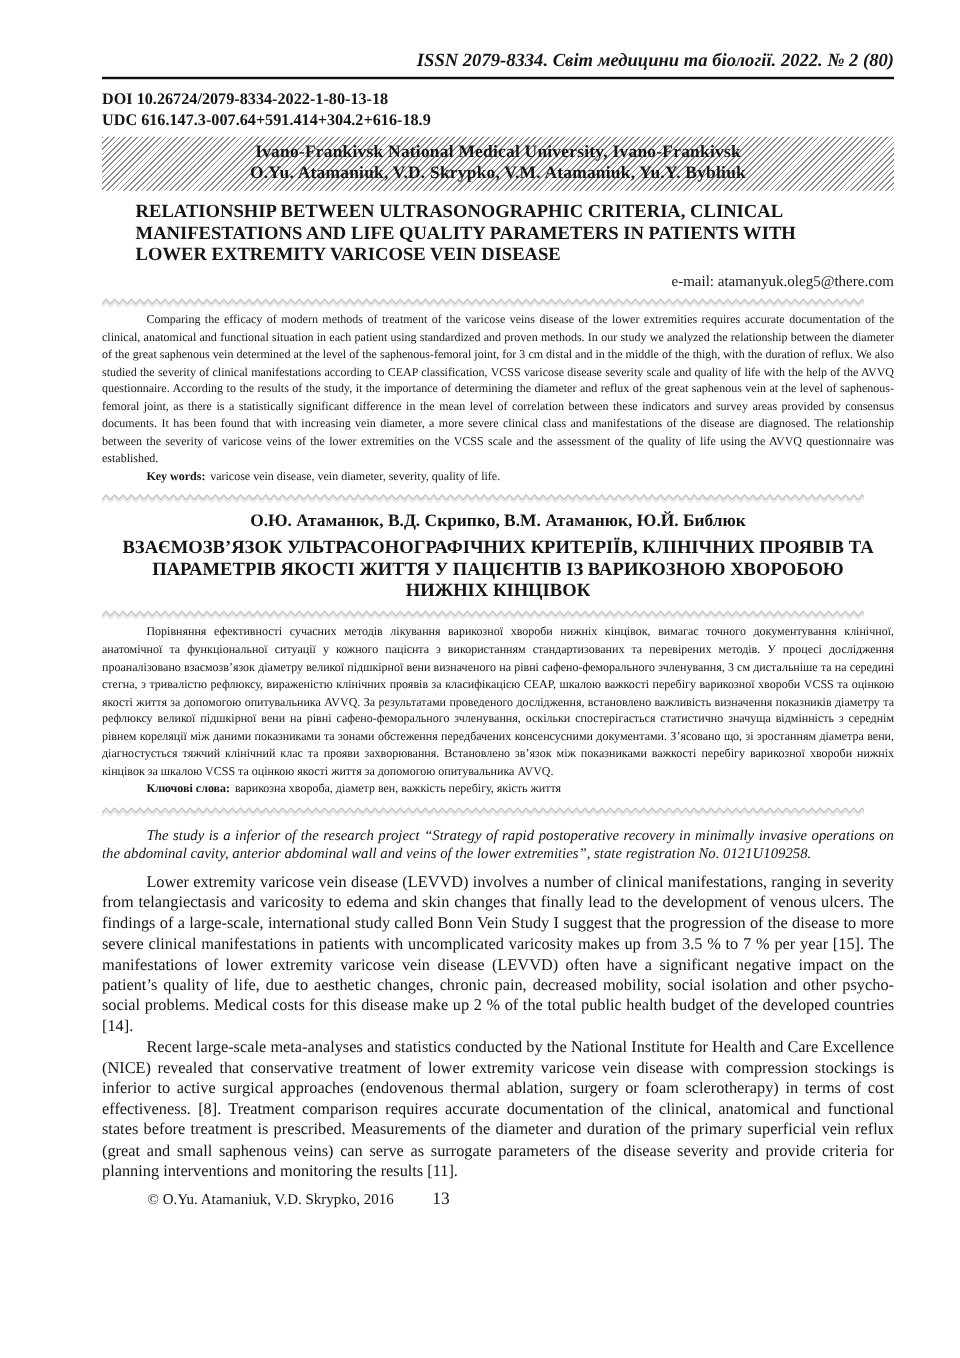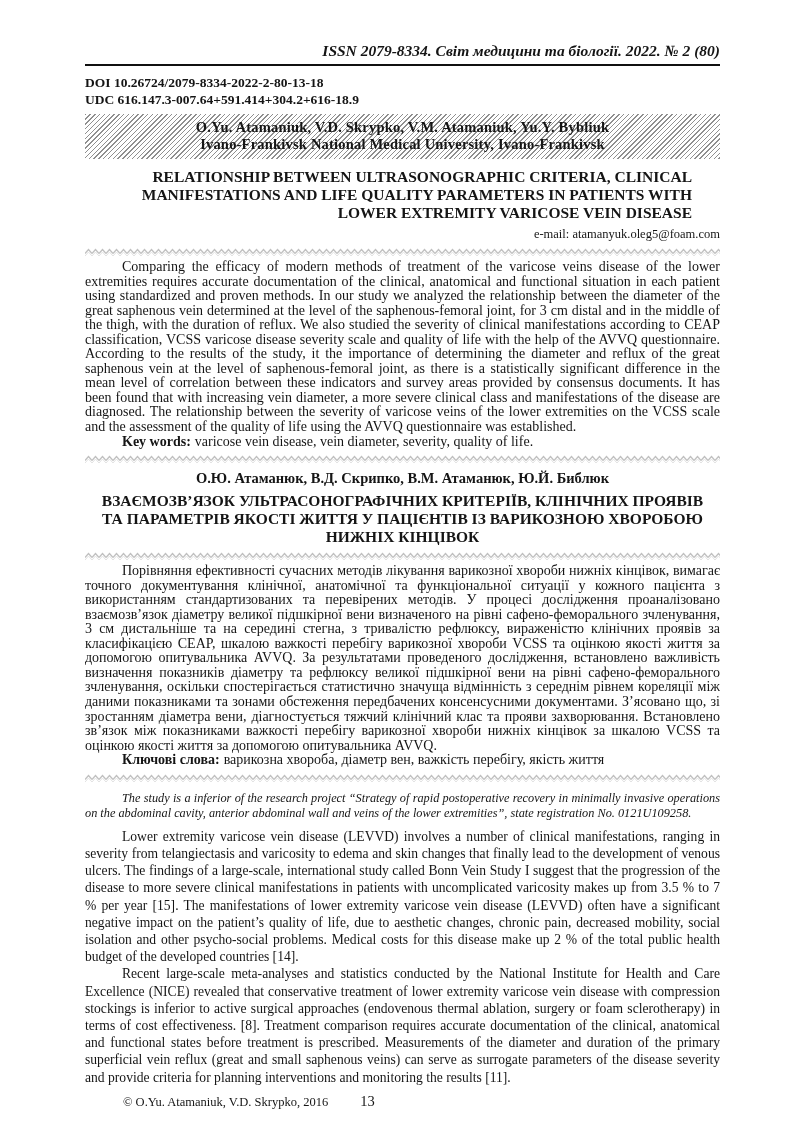--- a/index.html
+++ b/index.html
@@ -1,33 +1,33 @@
 <!DOCTYPE html>
 <html><head>
 <meta charset="utf-8">
 <style>
   html,body{margin:0;padding:0;background:#ffffff;}
   body{width:800px;height:1132px;overflow:hidden;font-family:"Liberation Serif",serif;color:#151515;}
-  .page{position:relative;box-sizing:border-box;width:800px;height:1087px;padding:42px 80px 0 85px;background:#fff;}
+  .page{position:relative;box-sizing:border-box;width:800px;height:1087px;padding:42px 55px 0 85px;background:#fff;}
 
   .issn-line{text-align:right;font-weight:bold;font-style:italic;font-size:15.5px;line-height:17px;white-space:nowrap;}
   .header-rule{border:0;border-top:2.5px solid #101010;margin:5px 0 0 0;}
   .doi-udc{margin-top:9px;font-weight:bold;font-size:13.5px;line-height:16.5px;}
 
   .authors-band{margin-top:6px;padding:5px 0 6px;text-align:center;font-weight:bold;font-size:14.5px;line-height:17px;
     background:repeating-linear-gradient(135deg,#8f8f8f 0px,#8f8f8f 1px,#ffffff 1px,#ffffff 3.4px);}
   .authors-band div{letter-spacing:.2px;}
 
-  .title-en{margin:9px 28px 0;text-align:right;font-weight:bold;font-size:15.5px;line-height:18px;}
+  .title-en{margin:9px 28px 0;text-align:left;font-weight:bold;font-size:15.5px;line-height:18px;}
   .email-line{margin-top:5px;text-align:right;font-size:12.5px;line-height:15px;}
 
   .zigzag{display:block;margin-top:5px;}
 
   p{margin:0;}
-  .abstract{margin-top:4px;font-size:14px;line-height:14.55px;text-align:justify;text-indent:37px;}
+  .abstract{margin-top:4px;font-size:10px;line-height:14.55px;text-align:justify;text-indent:37px;}
   .kw-line{margin-top:0;}
   .bold{font-weight:bold;}
   .kw-line .bold{margin-right:4px;}
 
   .authors-uk{margin-top:7px;text-align:center;font-weight:bold;font-size:14.5px;line-height:17px;}
   .title-uk{margin:5px 10px 0;text-align:center;font-weight:bold;font-size:15.5px;line-height:18px;}
 
   .project-note{margin-top:9px;font-style:italic;font-size:12.3px;line-height:15px;text-align:justify;text-indent:37px;}
 
   .body-p{font-size:13.6px;line-height:17.2px;text-align:justify;text-indent:37px;}
@@ -47,32 +47,32 @@
     </pattern>
   </defs>
 </svg>
 
 <div class="page">
 
   <div class="issn-line">ISSN 2079-8334. Світ медицини та біології. 2022. № 2 (80)</div>
   <hr class="header-rule">
 
   <div class="doi-udc">
-    <div>DOI 10.26724/2079-8334-2022-2-80-13-18</div>
+    <div>DOI 10.26724/2079-8334-2022-1-80-13-18</div>
     <div>UDC 616.147.3-007.64+591.414+304.2+616-18.9</div>
   </div>
 
   <div class="authors-band">
+    <div>Ivano-Frankivsk National Medical University, Ivano-Frankivsk</div>
     <div>O.Yu. Atamaniuk, V.D. Skrypko, V.M. Atamaniuk, Yu.Y. Bybliuk</div>
-    <div>Ivano-Frankivsk National Medical University, Ivano-Frankivsk</div>
   </div>
 
   <h1 class="title-en">RELATIONSHIP BETWEEN ULTRASONOGRAPHIC CRITERIA, CLINICAL MANIFESTATIONS AND LIFE QUALITY PARAMETERS IN PATIENTS WITH LOWER EXTREMITY VARICOSE VEIN DISEASE</h1>
 
-  <div class="email-line">e-mail: atamanyuk.oleg5@foam.com</div>
+  <div class="email-line">e-mail: atamanyuk.oleg5@there.com</div>
 
   <svg class="zigzag" width="635" height="9">
       <rect width="635" height="9" fill="url(#zzp)"></rect>
     </svg>
 
   <p class="abstract">Comparing the efficacy of modern methods of treatment of the varicose veins disease of the lower extremities requires accurate documentation of the clinical, anatomical and functional situation in each patient using standardized and proven methods. In our study we analyzed the relationship between the diameter of the great saphenous vein determined at the level of the saphenous-femoral joint, for 3 cm distal and in the middle of the thigh, with the duration of reflux. We also studied the severity of clinical manifestations according to CEAP classification, VCSS varicose disease severity scale and quality of life with the help of the AVVQ questionnaire. According to the results of the study, it the importance of determining the diameter and reflux of the great saphenous vein at the level of saphenous-femoral joint, as there is a statistically significant difference in the mean level of correlation between these indicators and survey areas provided by consensus documents. It has been found that with increasing vein diameter, a more severe clinical class and manifestations of the disease are diagnosed. The relationship between the severity of varicose veins of the lower extremities on the VCSS scale and the assessment of the quality of life using the AVVQ questionnaire was established.</p>
   <p class="abstract kw-line">
     <span class="bold">Key words:</span><span>varicose vein disease, vein diameter, severity, quality of life.</span>
   </p>
 

